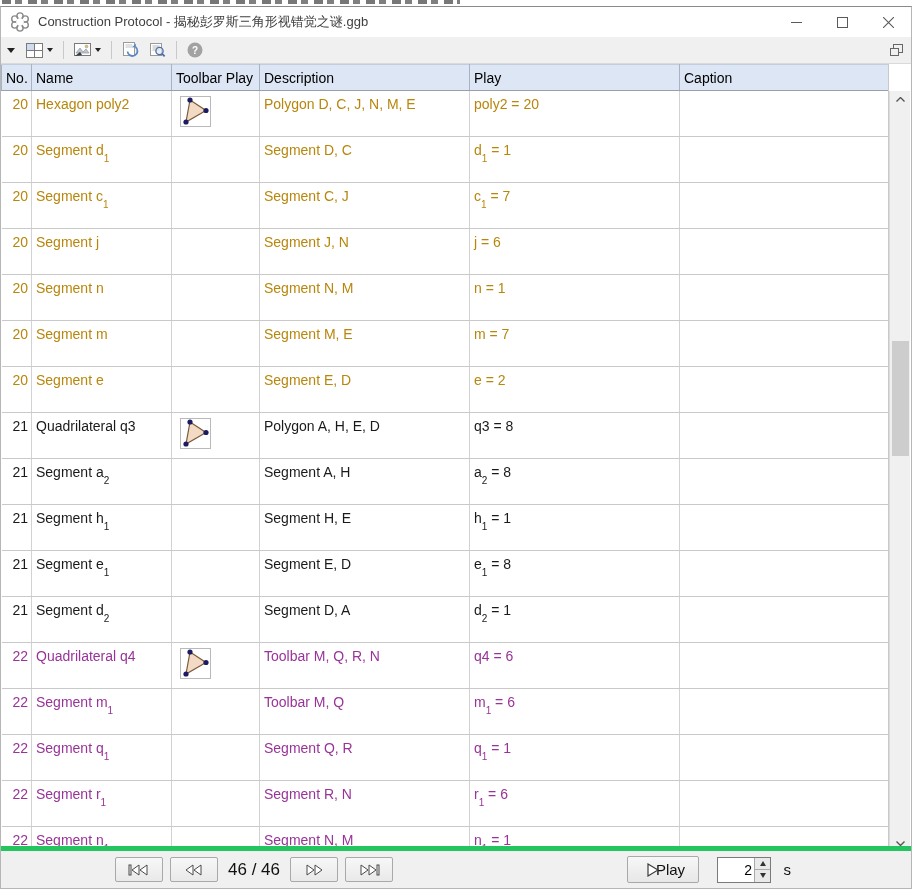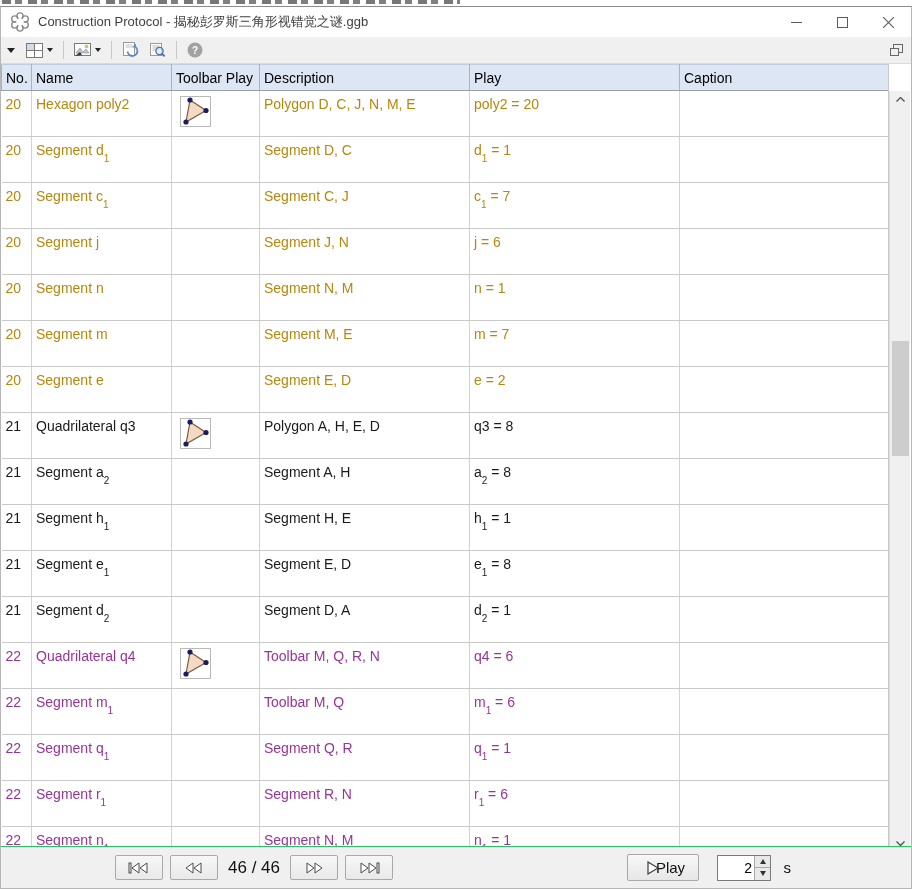--- a/index.html
+++ b/index.html
@@ -31,32 +31,32 @@
   .dd-caret { width:0; height:0; border-left:3.5px solid transparent; border-right:3.5px solid transparent; border-top:4px solid #222; margin-left:4px; }
   .undock { position:absolute; right:8px; top:5px; }
 
   
   .table-area { position:absolute; left:0; top:57px; width:888px; height:788px; overflow:hidden; border-right:1px solid #c9c9c9; }
   table { border-collapse:collapse; table-layout:fixed; width:888px; }
   th { height:26px; background:#dce6f4; font-size:14px; font-weight:normal; color:#000; text-align:left; padding:0 0 0 4px;
        border-right:1px solid #a9b2c0; border-bottom:1px solid #9aa0aa; border-top:1px solid #c3cddd; white-space:nowrap; overflow:hidden; }
   th:first-child { border-left:1px solid #a9b2c0; }
   td { height:46px; vertical-align:top; font-size:14px; padding:5px 0 0 4px; border-right:1px solid #d2d2d2; border-bottom:1px solid #c9c9c9; white-space:nowrap; overflow:hidden; }
-  td.c-no { padding-right:3px; }
+  td.c-no { text-align:right; padding-right:3px; }
   td.c-icon { padding-top:5px; padding-left:8px; }
   sub.sx { font-size:10px; position:relative; top:3px; left:0; line-height:0; }
 
   
   .vscroll { position:absolute; right:1px; top:84px; width:21px; height:761px; background:#f0f0f0; border-left:1px solid #dcdcdc; }
   .vs-arrow { position:absolute; left:0; width:21px; height:17px; display:flex; align-items:center; justify-content:center; }
   .vs-up { top:0; } .vs-down { bottom:0; }
   .vs-thumb { position:absolute; left:2px; width:17px; top:250px; height:115px; background:#cdcdcd; }
 
   
-  .bottombar { position:absolute; left:0; top:839px; width:910px; height:42px; background:#f0f0f0; border-top:1px solid #22c55e; display:flex; align-items:center; }
+  .bottombar { position:absolute; left:0; top:839px; width:910px; height:42px; background:#f0f0f0; border-top:5px solid #22c55e; display:flex; align-items:center; }
   .nav-btn { width:48px; height:25px; background:linear-gradient(#f7f7f7,#e9e9e9); border:1px solid #a9a9a9; border-radius:2px; display:flex; align-items:center; justify-content:center; }
   .nav-btn svg { display:block; }
   .pos-text { font-size:17px; color:#111; margin:0 10px; white-space:nowrap; }
   .play-btn { position:absolute; right:212px; width:72px; height:27px; background:linear-gradient(#f7f7f7,#e7e7e7); border:1px solid #a9a9a9; border-radius:2px; display:flex; align-items:center; justify-content:center; font-size:15px; color:#111; }
   .play-tri { width:0; height:0; border-top:5px solid transparent; border-bottom:5px solid transparent; border-left:8px solid transparent; border-left-color:transparent; margin-right:7px; position:relative; }
   .play-tri svg { display:block; position:absolute; left:-2px; top:-7px; }
   .spinner { position:absolute; right:140px; width:54px; height:26px; border:1px solid #7a7a7a; background:#fff; display:flex; }
   .spinner input { flex:1; border:none; outline:none; text-align:right; font-size:14px; padding-right:2px; font-family:inherit; width:34px; }
   .spin-arrows { width:16px; display:flex; flex-direction:column; border-left:1px solid #a9a9a9; }
   .spin-b { flex:1; background:#e9e9e9; display:flex; align-items:center; justify-content:center; }

